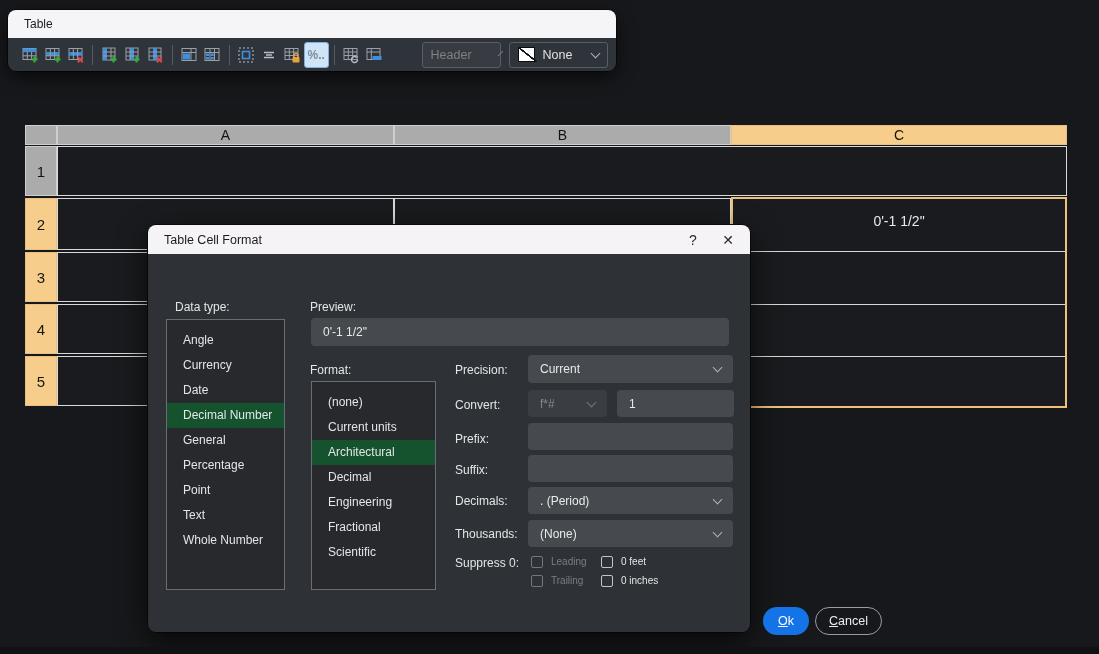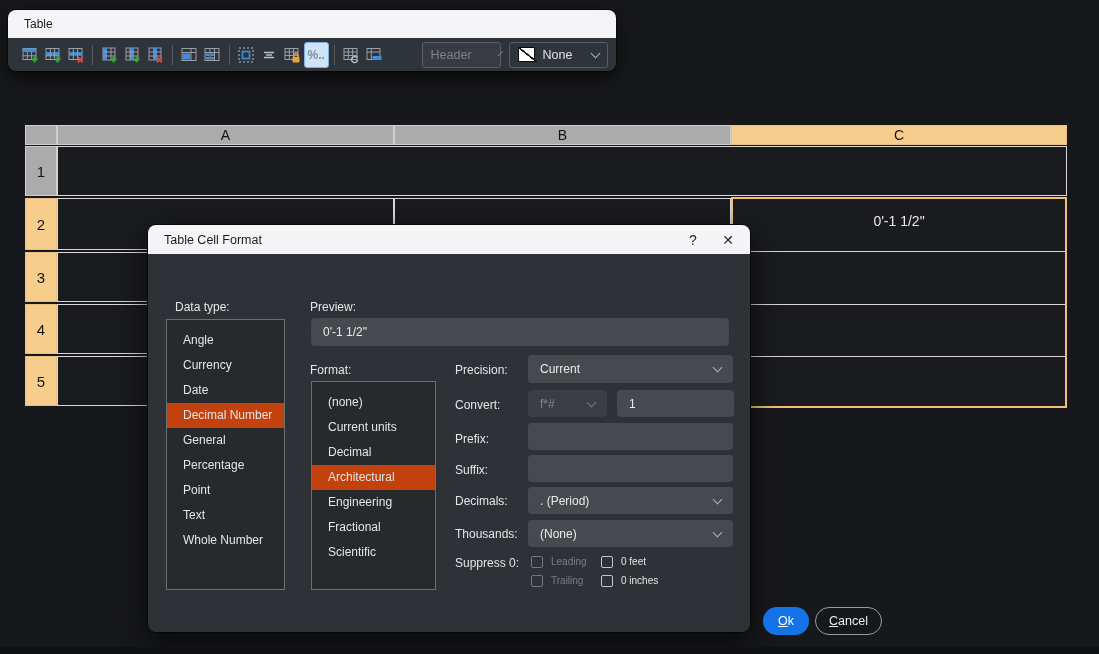--- a/index.html
+++ b/index.html
@@ -45,21 +45,21 @@
          box-shadow:0 10px 30px rgba(0,0,0,.7), 0 0 0 1px #0b0b0d; }
   .dlg-title { height:29px; background:#f5f3f6; border-radius:8px 8px 0 0; display:flex; align-items:center;
                padding:8px 16px; font-size:12.5px; color:#1b1b1d; }
   .dlg-help { margin-left:auto; font-size:14px; color:#2a2a2c; width:30px; text-align:center; }
   .dlg-close { font-size:14px; color:#2a2a2c; width:26px; text-align:right; }
   .dlg-body { position:absolute; left:0; top:29px; width:602px; height:378px; background:#2e3136;
               border-radius:0 0 8px 8px; }
   .lbl { position:absolute; font-size:12px; color:#e3e5e7; }
   .listbox { position:absolute; background:#27292c; border:1px solid #6a6d71; }
   .li { height:25px; line-height:25px; padding-left:16px; font-size:12px; color:#e3e5e7; cursor:default; }
-  .li.sel { background:#c2410c; }
+  .li.sel { background:#14532d; }
   .field { position:absolute; background:#46494d; border-radius:4px; font-size:12px; color:#e8e9ea;
            display:flex; align-items:center; padding:0 12px; }
   .field.disabled { background:#3a3d41; color:#85898d; }
   .cb { position:absolute; width:12px; height:12px; border:1.4px solid #c3c6c9; border-radius:2px; background:transparent; }
   .cb.dim { border-color:#74787c; }
   .cblbl { position:absolute; font-size:10px; color:#e3e5e7; }
   .cblbl.dim { color:#7a7e82; }
   .pill { position:absolute; height:28px; border-radius:14px; font-size:12.5px; display:flex;
           align-items:center; justify-content:center; }
   .pill span::first-letter { text-decoration:underline; }
@@ -247,22 +247,22 @@
 
     <div class="lbl" style="left:162px; top:46px;">Preview:</div>
     <div class="field" style="left:163px; top:64px; width:418px; height:28px;">
       <span>0'-1 1/2"</span>
     </div>
 
     <div class="lbl" style="left:162px; top:109px;">Format:</div>
     <div class="listbox" style="left:163px; top:127px; width:125px; height:209px; padding-top:8px;">
       <div class="li">(none)</div>
       <div class="li">Current units</div>
+      <div class="li sel">Architectural</div>
       <div class="li">Decimal</div>
-      <div class="li sel">Architectural</div>
       <div class="li">Engineering</div>
       <div class="li">Fractional</div>
       <div class="li">Scientific</div>
     </div>
 
     <div class="lbl" style="left:307px; top:109px;">Precision:</div>
     <div class="field" style="left:380px; top:101px; width:205px; height:28px;">
       <span>Current</span>
       <span class="chev"></span>
     </div>

